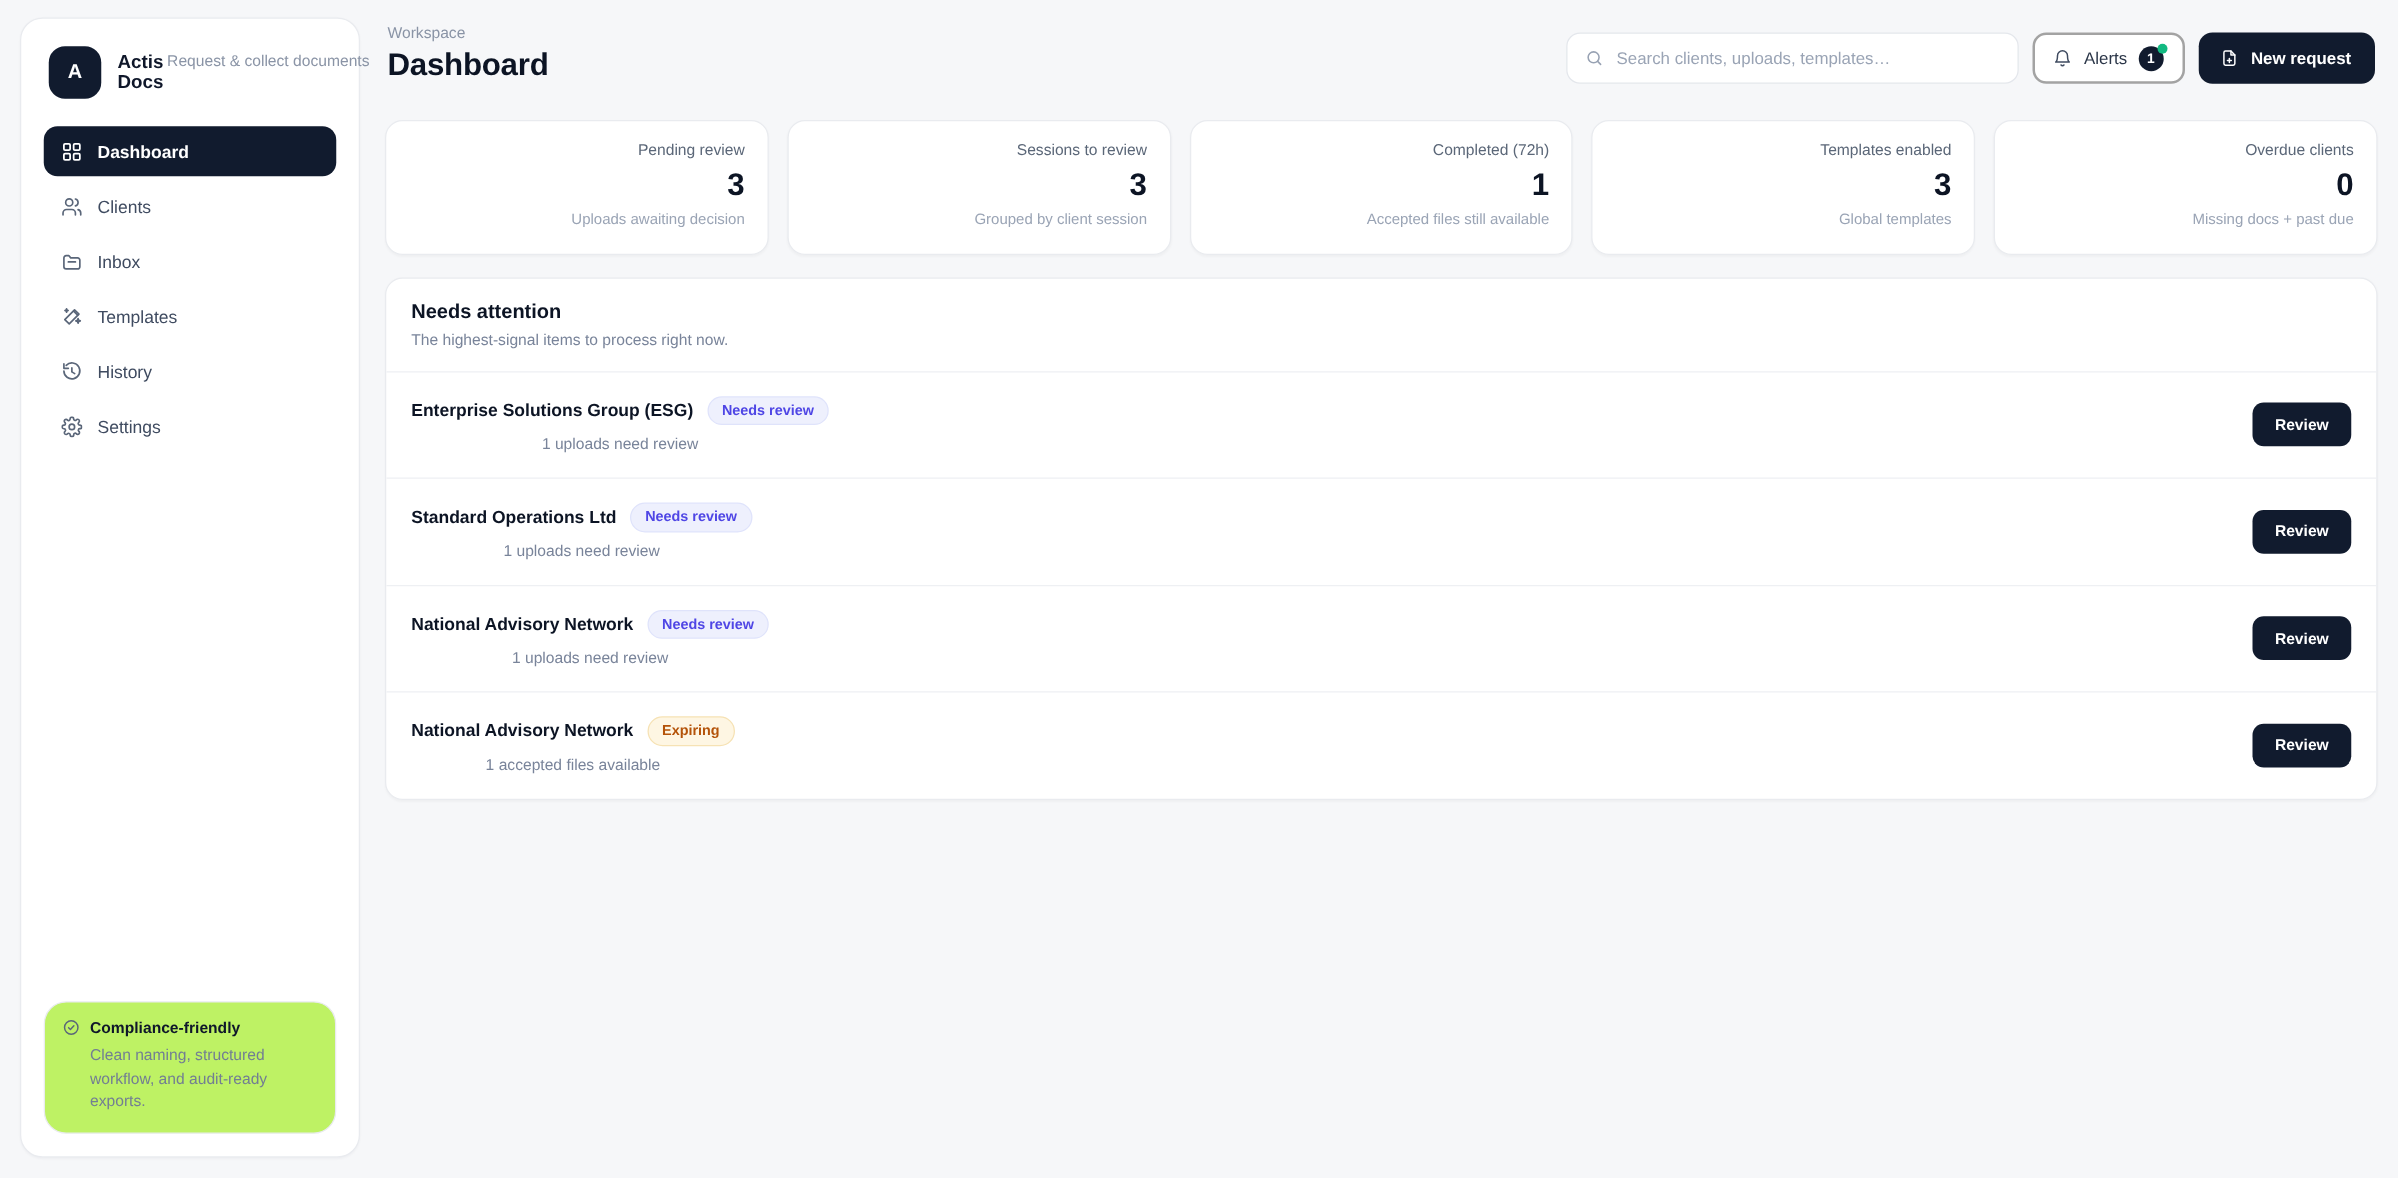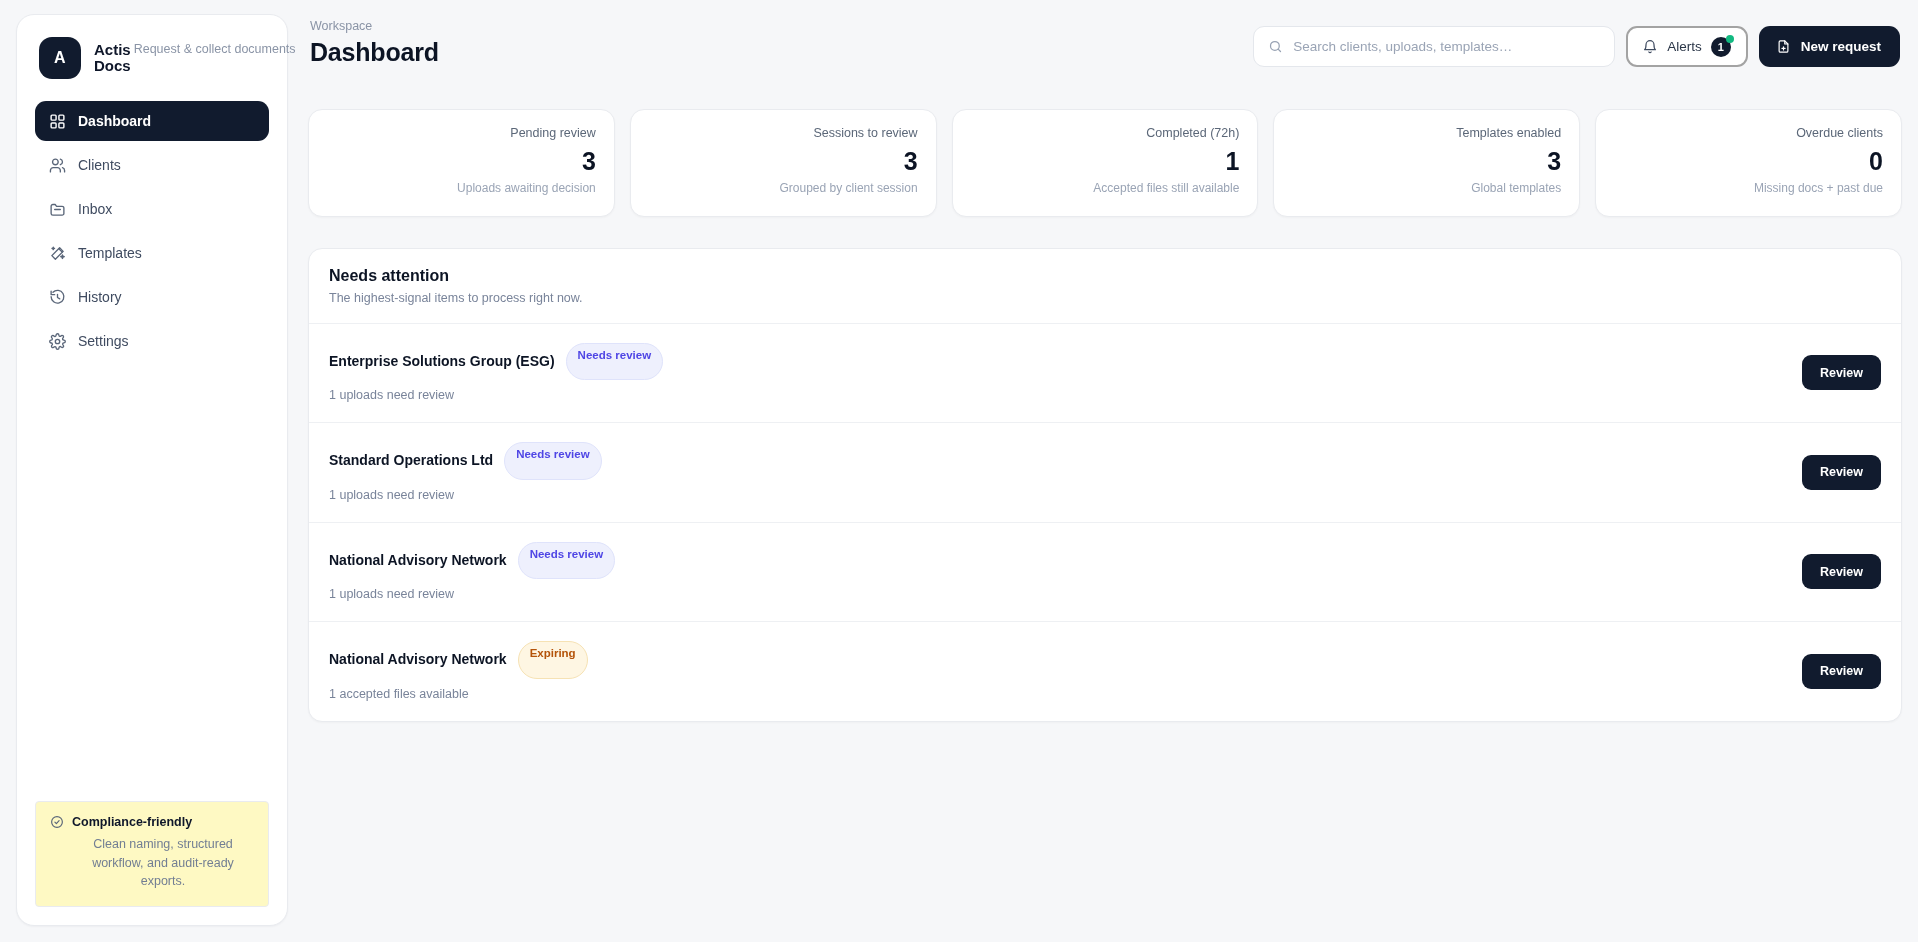--- a/index.html
+++ b/index.html
@@ -85,24 +85,23 @@
     color: #ffffff;
     font-weight: bold;
   }
   .nav-item.active .ico { color: #ffffff; }
   .nav-label { line-height: 1; }
 
   .sidebar-spacer { flex: 1 1 auto; }
 
   .compliance {
     border: 1px solid #e9ebef;
-    border-radius: 4px;
-    background: #fef9c3;
+    border-radius: 18px;
+    background: #bef264;
     padding: 13px 14px 15px 14px;
-    text-align: center;
   }
   .compliance-head {
     display: flex;
     align-items: center;
     gap: 8px;
     margin-bottom: 6px;
   }
   .compliance-head .ico { width: 14px; height: 14px; flex: 0 0 14px; color: #5a6679; }
   .compliance-title { font-size: 12.5px; font-weight: bold; color: #0f172a; }
   .compliance-body {
@@ -111,21 +110,21 @@
     line-height: 1.5;
     padding-left: 22px;
   }
 
   
   .main {
     flex: 1 1 auto;
     min-width: 0;
     display: flex;
     flex-direction: column;
-    gap: 31px;
+    gap: 18px;
     padding: 6px 0 0 4px;
   }
 
   .topbar {
     display: flex;
     align-items: flex-start;
     justify-content: space-between;
     gap: 24px;
     padding: 0 2px 0 2px;
     min-height: 58px;
@@ -248,28 +247,28 @@
 
   .row {
     display: flex;
     align-items: center;
     justify-content: space-between;
     gap: 20px;
     padding: 19px 20px 19px 20px;
     border-top: 1px solid #eef0f3;
     min-height: 85px;
   }
-  .row-main { display: flex; flex-direction: column; gap: 8px; min-width: 0; }
+  .row-main { display: flex; flex-direction: column; gap: 8px; min-width: 0; align-items: center; }
   .row-topline { display: flex; align-items: center; gap: 11px; }
   .row-name { font-size: 14px; font-weight: bold; color: #0c1424; line-height: 1.1; }
   .badge {
     font-size: 11.5px;
     font-weight: bold;
     line-height: 1;
-    padding: 6px 11px 18px 11px;
+    padding: 6px 11px 4px 11px;
     border-radius: 999px;
     white-space: nowrap;
   }
   .badge.needs-review {
     background: #eef0fd;
     color: #4f46e5;
     border: 1px solid #dfe3fb;
   }
   .badge.expiring {
     background: #fef6e3;

